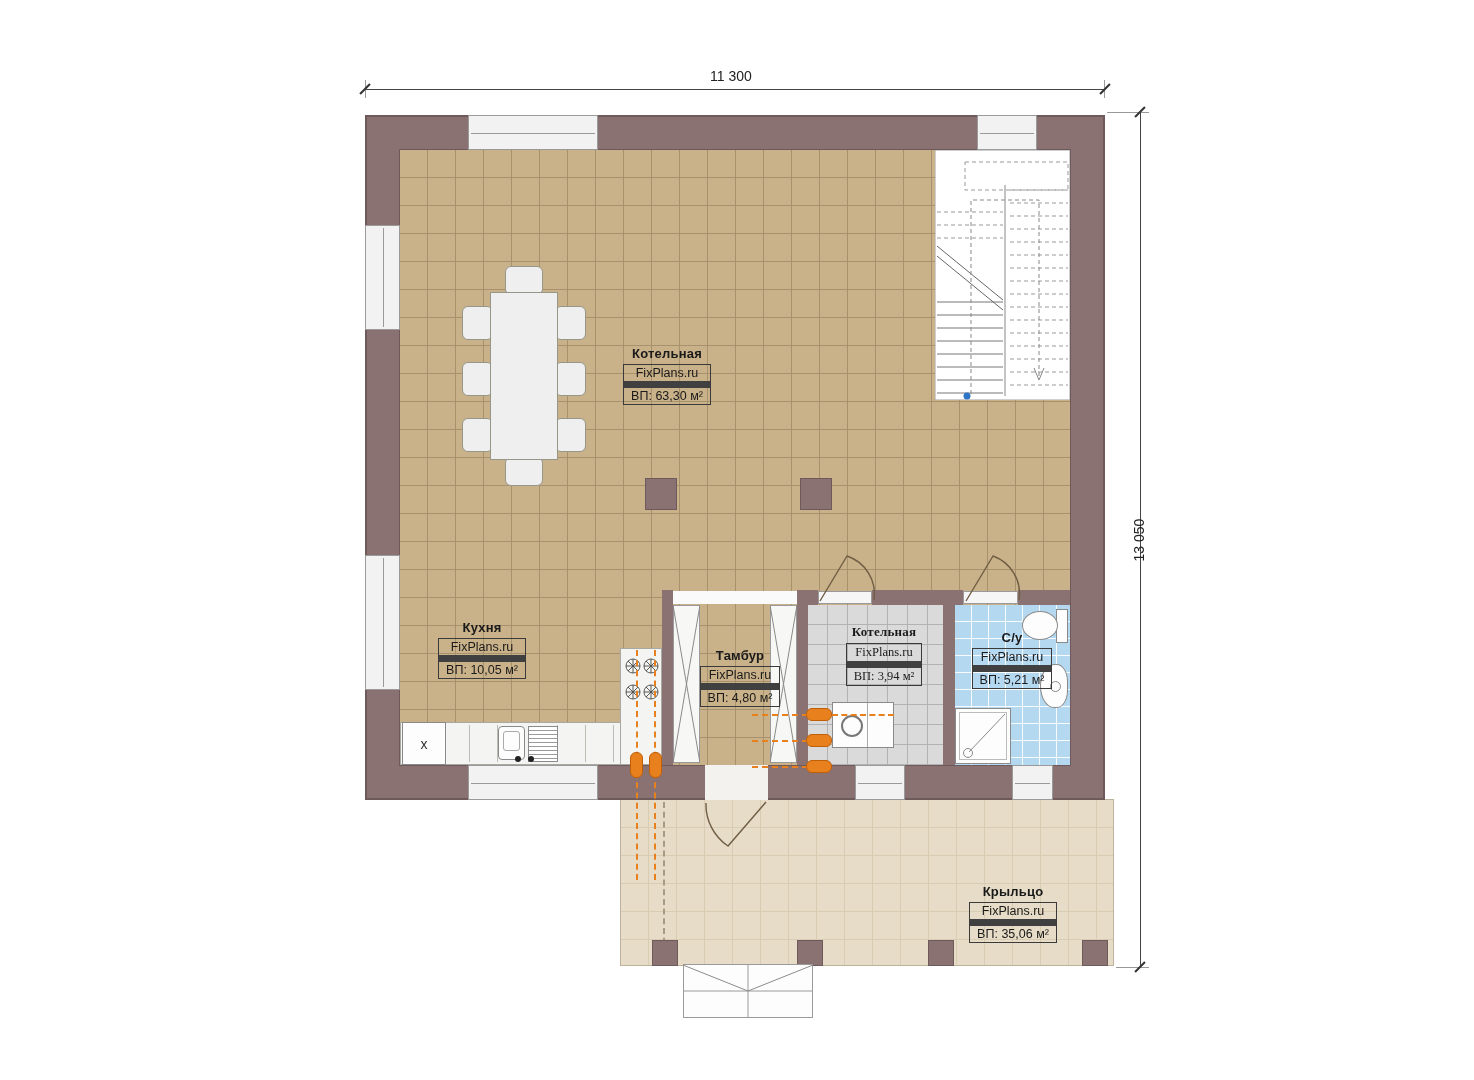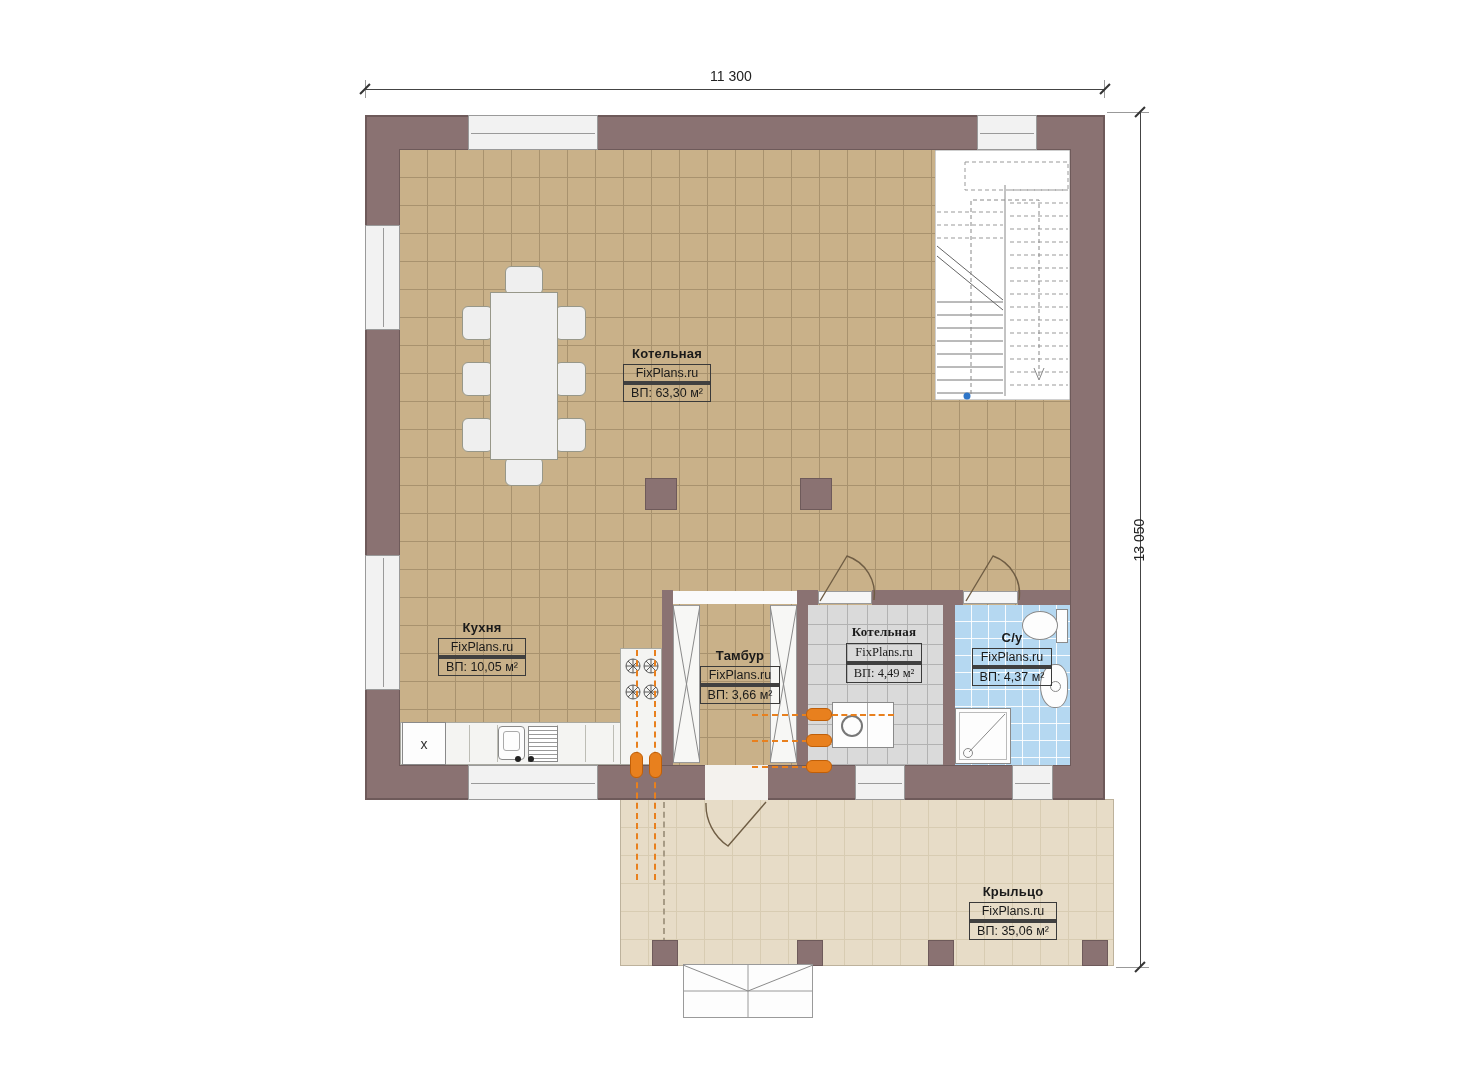--- a/index.html
+++ b/index.html
@@ -37,21 +37,21 @@
   .divider{position:absolute;background:#bdbdb5;width:1px;top:2px;bottom:2px;}
   
   .rad-v{position:absolute;width:11px;height:24px;background:#e8801e;border:1px solid #c05f08;border-radius:6px;z-index:22;}
   .rad-h{position:absolute;width:24px;height:11px;background:#e8801e;border:1px solid #c05f08;border-radius:6px;z-index:22;}
   .dash-o-v{position:absolute;width:0;border-left:2px dashed #e8801e;z-index:22;}
   .dash-o-h{position:absolute;height:0;border-top:2px dashed #e8801e;z-index:22;}
   
   .room-label{position:absolute;text-align:center;color:#1a1a1a;z-index:30;}
   .room-name{font-weight:bold;font-size:13px;margin-bottom:3px;letter-spacing:.2px;}
   .room-box{display:inline-block;border:1px solid #3a3a3a;font-size:12.5px;background:transparent;}
-  .room-brand{padding:1px 7px;border-bottom:4px solid #404040;text-align:center;}
+  .room-brand{padding:1px 7px;border-bottom:7px solid #404040;text-align:center;}
   .room-area{padding:1px 7px;text-align:center;}
   
   .dim-line{position:absolute;background:#444;z-index:3;}
   .dim-ext{position:absolute;background:#999;z-index:3;}
   .tick{position:absolute;width:14px;height:2px;background:#333;transform:rotate(-45deg);z-index:3;}
   .dim-label{position:absolute;font-size:14px;color:#222;z-index:3;white-space:nowrap;}
   
   .fixture{position:absolute;background:#fdfdfd;border:1px solid #8a8a8a;box-sizing:border-box;z-index:21;}
   .dot{position:absolute;border-radius:50%;z-index:23;}
   .dash-gray-v{position:absolute;width:0;border-left:2px dashed #a79b85;z-index:12;}
@@ -282,37 +282,37 @@
     <div class="room-box">
       <div class="room-brand">FixPlans.ru</div>
       <div class="room-area">ВП: 10,05 м²</div>
     </div>
   </div>
 
   <div class="room-label" style="left:660px;top:648px;width:160px;">
     <div class="room-name">Тамбур</div>
     <div class="room-box">
       <div class="room-brand">FixPlans.ru</div>
-      <div class="room-area">ВП: 3,66 м²</div>
+      <div class="room-area">ВП: 4,80 м²</div>
     </div>
   </div>
 
   <div class="room-label" style="left:804px;top:624px;width:160px;font-family:Liberation Serif, serif;">
     <div class="room-name">Котельная</div>
     <div class="room-box">
       <div class="room-brand">FixPlans.ru</div>
-      <div class="room-area">ВП: 4,49 м²</div>
+      <div class="room-area">ВП: 3,94 м²</div>
     </div>
   </div>
 
   <div class="room-label" style="left:932px;top:630px;width:160px;">
     <div class="room-name">С/у</div>
     <div class="room-box">
       <div class="room-brand">FixPlans.ru</div>
-      <div class="room-area">ВП: 4,37 м²</div>
+      <div class="room-area">ВП: 5,21 м²</div>
     </div>
   </div>
 
   <div class="room-label" style="left:923px;top:884px;width:180px;">
     <div class="room-name">Крыльцо</div>
     <div class="room-box">
       <div class="room-brand">FixPlans.ru</div>
       <div class="room-area">ВП: 35,06 м²</div>
     </div>
   </div>

